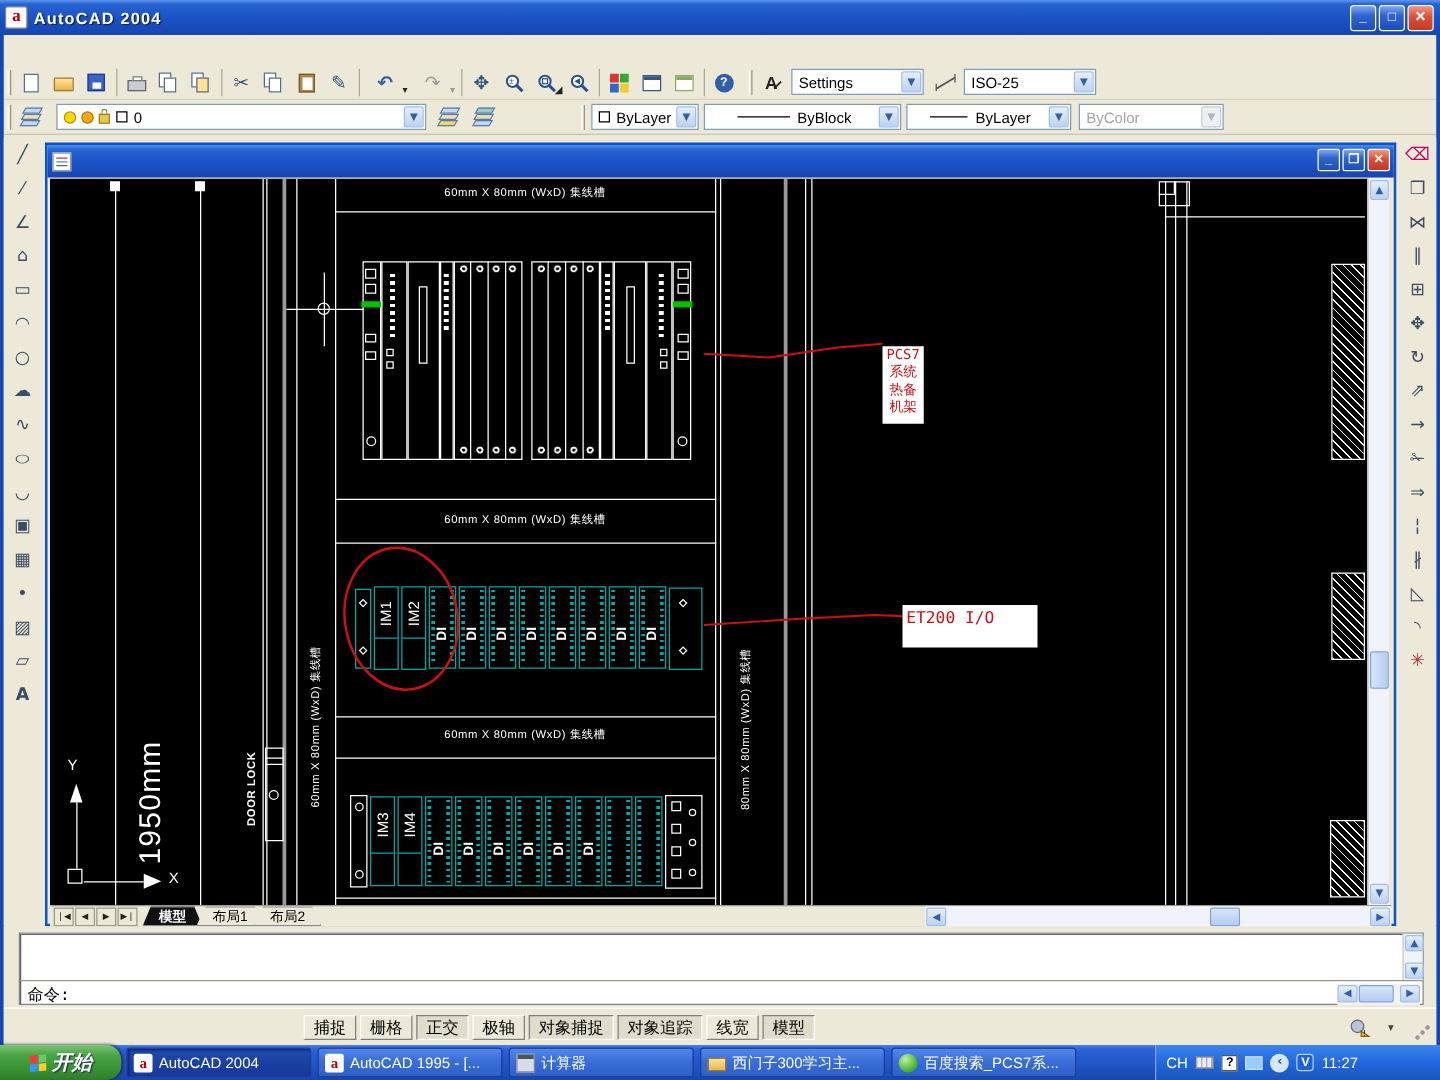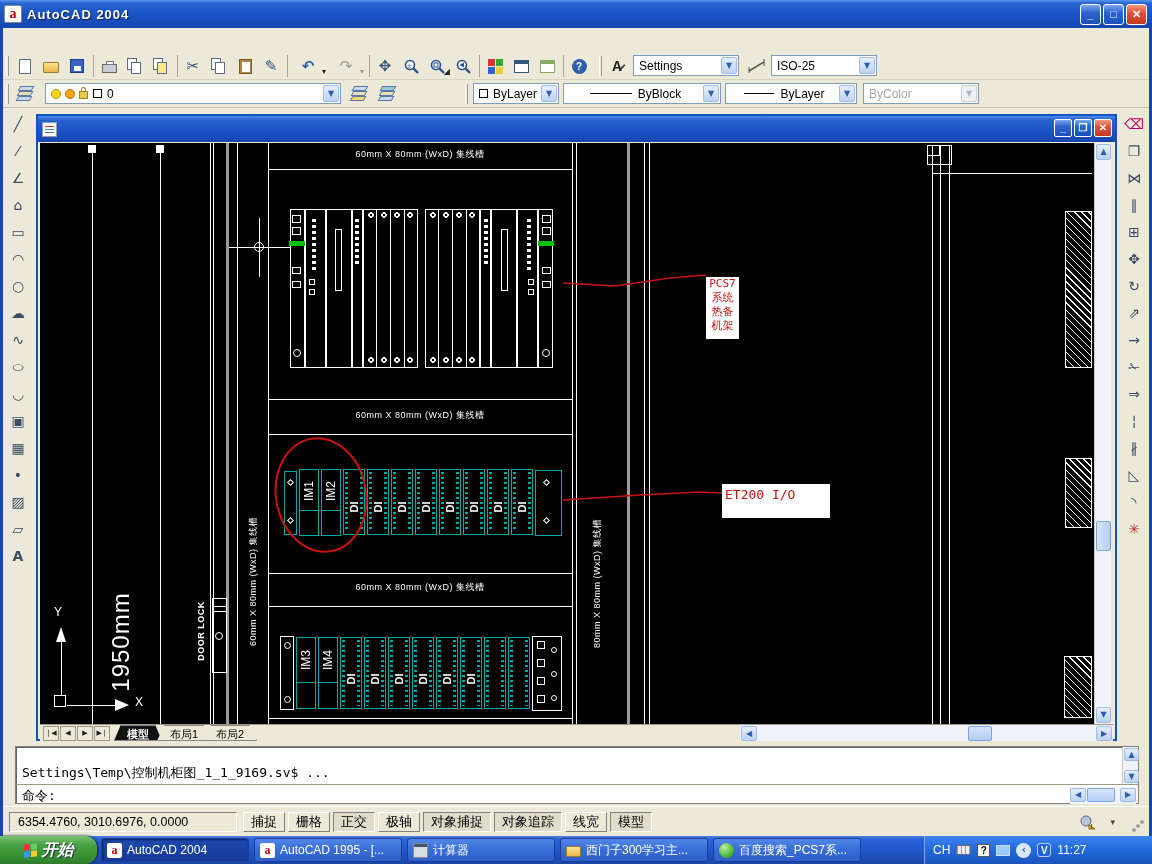--- a/index.html
+++ b/index.html
@@ -732,37 +732,36 @@
       <div class="abs" style="left:700px;top:0;width:373px;height:17px;background:#F0F3FA;">
         <div class="hsb-btn" style="left:1px;">◀</div>
         <div class="hsb-thumb" style="left:228px;width:24px;"></div>
         <div class="hsb-btn" style="right:1px;">▶</div>
       </div>
     </div>
   </div>
 
   <div class="cmdarea">
     <div class="cmdwin">
-      <div class="cmdtext"><br><span>Settings\Temp\控制机柜图_1_1_9169.sv$ ...</span></div>
+      <div class="cmdtext"><br></div>
       <div class="abs" style="right:0;top:0;width:16px;height:37px;background:#F0F3FA;border-left:1px solid #C8C8C8;">
         <div class="sb-btn" style="top:1px;height:13px;line-height:11px;">▲</div>
         <div class="sb-btn" style="bottom:1px;height:13px;line-height:11px;">▼</div>
       </div>
       <div class="cmddiv"></div>
       <div class="cmdprompt">命令:</div>
       <div class="abs" style="right:2px;top:40px;width:66px;height:17px;background:#F0F3FA;">
         <div class="hsb-btn" style="left:0;height:14px;line-height:12px;">◀</div>
         <div class="hsb-thumb" style="left:17px;width:28px;height:14px;"></div>
         <div class="hsb-btn" style="right:0;height:14px;line-height:12px;">▶</div>
       </div>
     </div>
   </div>
 
   <div class="statusbar">
-    <div class="coords">6354.4760, 3010.6976, 0.0000</div>
     <div class="toggles">
         <div class="stbtn">捕捉</div>
         <div class="stbtn">栅格</div>
         <div class="stbtn pressed">正交</div>
         <div class="stbtn">极轴</div>
         <div class="stbtn pressed">对象捕捉</div>
         <div class="stbtn pressed">对象追踪</div>
         <div class="stbtn">线宽</div>
         <div class="stbtn pressed">模型</div>
       </div>

